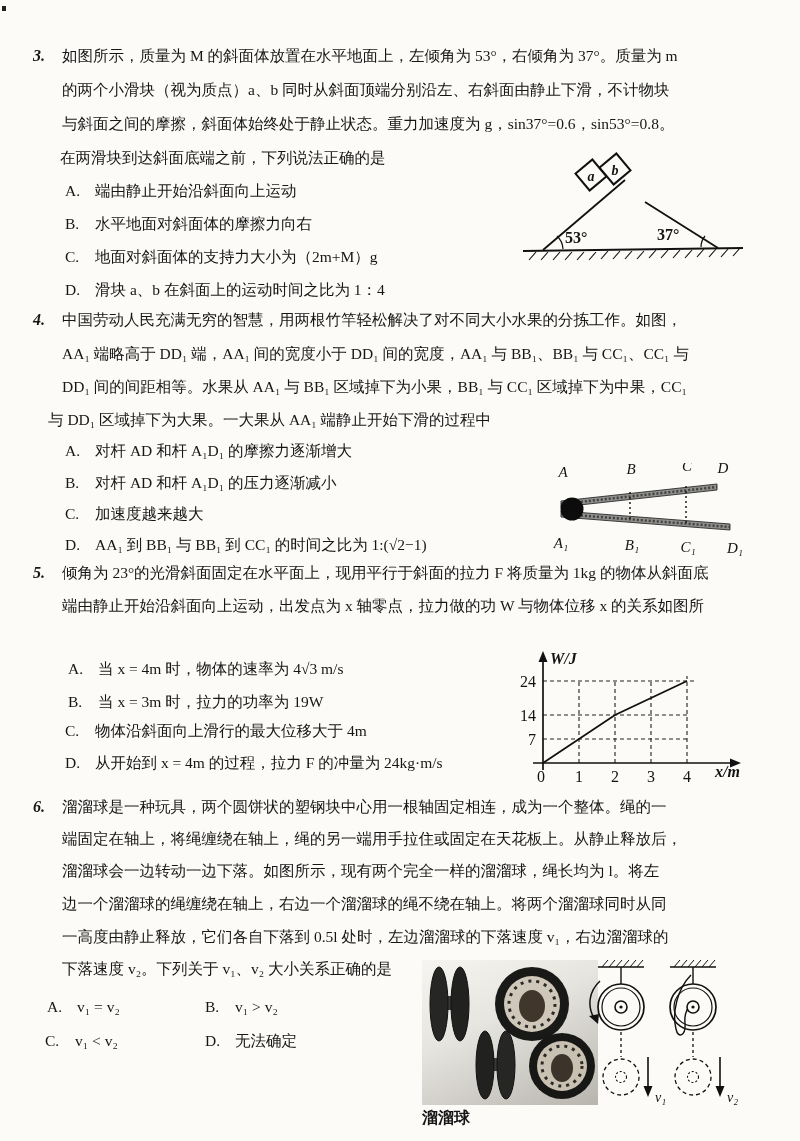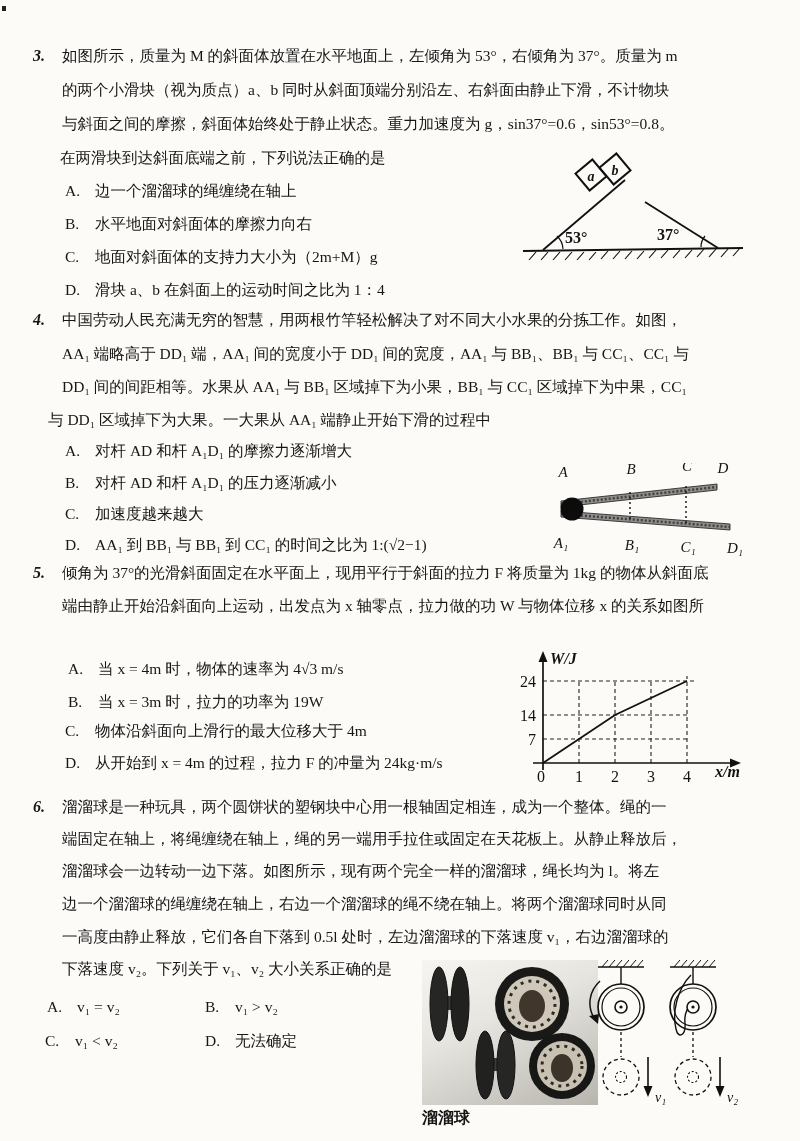--- a/index.html
+++ b/index.html
@@ -34,21 +34,21 @@
 <div class="page">
 
   <div class="speck" style="left:2px;top:6px;width:4px;height:5px;"></div>
 
   <div class="line qnum" style="left:33px;top:46px;">3.</div>
   <div class="line" style="left:62px;top:46px;">如图所示，质量为 M 的斜面体放置在水平地面上，左倾角为 53°，右倾角为 37°。质量为 m</div>
   <div class="line" style="left:62px;top:80px;">的两个小滑块（视为质点）a、b 同时从斜面顶端分别沿左、右斜面由静止下滑，不计物块</div>
   <div class="line" style="left:62px;top:114px;">与斜面之间的摩擦，斜面体始终处于静止状态。重力加速度为 g，sin37°=0.6，sin53°=0.8。</div>
   <div class="line" style="left:60px;top:148px;">在两滑块到达斜面底端之前，下列说法正确的是</div>
 
-  <div class="line" style="left:65px;top:181px;"><span class="olab">A.</span><span>边一个溜溜球的绳缠绕在轴上</span></div>
+  <div class="line" style="left:65px;top:181px;"><span class="olab">A.</span><span>端由静止开始沿斜面向上运动</span></div>
   <div class="line" style="left:65px;top:214px;"><span class="olab">B.</span><span>水平地面对斜面体的摩擦力向右</span></div>
   <div class="line" style="left:65px;top:247px;"><span class="olab">C.</span><span>地面对斜面体的支持力大小为（2m+M）g</span></div>
   <div class="line" style="left:65px;top:280px;"><span class="olab">D.</span><span>滑块 a、b 在斜面上的运动时间之比为 1：4</span></div>
 
   <svg class="fig" style="left:515px;top:148px;" width="235" height="122" viewBox="0 0 235 122">
     <line x1="8" y1="103" x2="228" y2="100" stroke="#111" stroke-width="1.8"></line>
     <path d="M14 112 l7 -8 M26 112 l7 -8 M38 112 l7 -8 M50 112 l7 -8 M62 112 l7 -8 M74 112 l7 -8 M86 111 l7 -8 M98 111 l7 -8 M110 111 l7 -8 M122 111 l7 -8 M134 110 l7 -8 M146 110 l7 -8 M158 110 l7 -8 M170 110 l7 -8 M182 109 l7 -8 M194 109 l7 -8 M206 109 l7 -8 M218 108 l7 -8" stroke="#111" stroke-width="1.1" fill="none"></path>
     <line x1="28" y1="102" x2="110" y2="32" stroke="#111" stroke-width="1.8"></line>
     <line x1="130" y1="54" x2="203" y2="100" stroke="#111" stroke-width="1.8"></line>
     <g transform="rotate(-40 76 27)">
@@ -88,21 +88,21 @@
     <text x="86" y="11" text-anchor="middle" font-size="15" class="it">B</text>
     <text x="142" y="8" text-anchor="middle" font-size="15" class="it">C</text>
     <text x="178" y="10" text-anchor="middle" font-size="15" class="it">D</text>
     <text x="16" y="85" text-anchor="middle" font-size="15" class="it">A₁</text>
     <text x="87" y="87" text-anchor="middle" font-size="15" class="it">B₁</text>
     <text x="143" y="89" text-anchor="middle" font-size="15" class="it">C₁</text>
     <text x="190" y="90" text-anchor="middle" font-size="15" class="it">D₁</text>
   </svg>
 
   <div class="line qnum" style="left:33px;top:563px;">5.</div>
-  <div class="line" style="left:62px;top:563px;">倾角为 37°的光滑斜面固定在水平面上，现用平行于斜面的拉力 F 将质量为 1kg 的物体从斜面底</div>
+  <div class="line" style="left:62px;top:563px;">倾角为 23°的光滑斜面固定在水平面上，现用平行于斜面的拉力 F 将质量为 1kg 的物体从斜面底</div>
   <div class="line" style="left:62px;top:596px;">端由静止开始沿斜面向上运动，出发点为 x 轴零点，拉力做的功 W 与物体位移 x 的关系如图所</div>
 
   <div class="line" style="left:68px;top:659px;"><span class="olab">A.</span><span>当 x = 4m 时，物体的速率为 4√3 m/s</span></div>
   <div class="line" style="left:68px;top:692px;"><span class="olab">B.</span><span>当 x = 3m 时，拉力的功率为 19W</span></div>
   <div class="line" style="left:65px;top:721px;"><span class="olab">C.</span><span>物体沿斜面向上滑行的最大位移大于 4m</span></div>
   <div class="line" style="left:65px;top:753px;"><span class="olab">D.</span><span>从开始到 x = 4m 的过程，拉力 F 的冲量为 24kg·m/s</span></div>
 
   <svg class="fig" style="left:503px;top:646px;" width="257" height="142" viewBox="0 0 257 142">
 
     <line x1="40" y1="93" x2="184" y2="93" stroke="#222" stroke-width="1.1" stroke-dasharray="4 3"></line>

